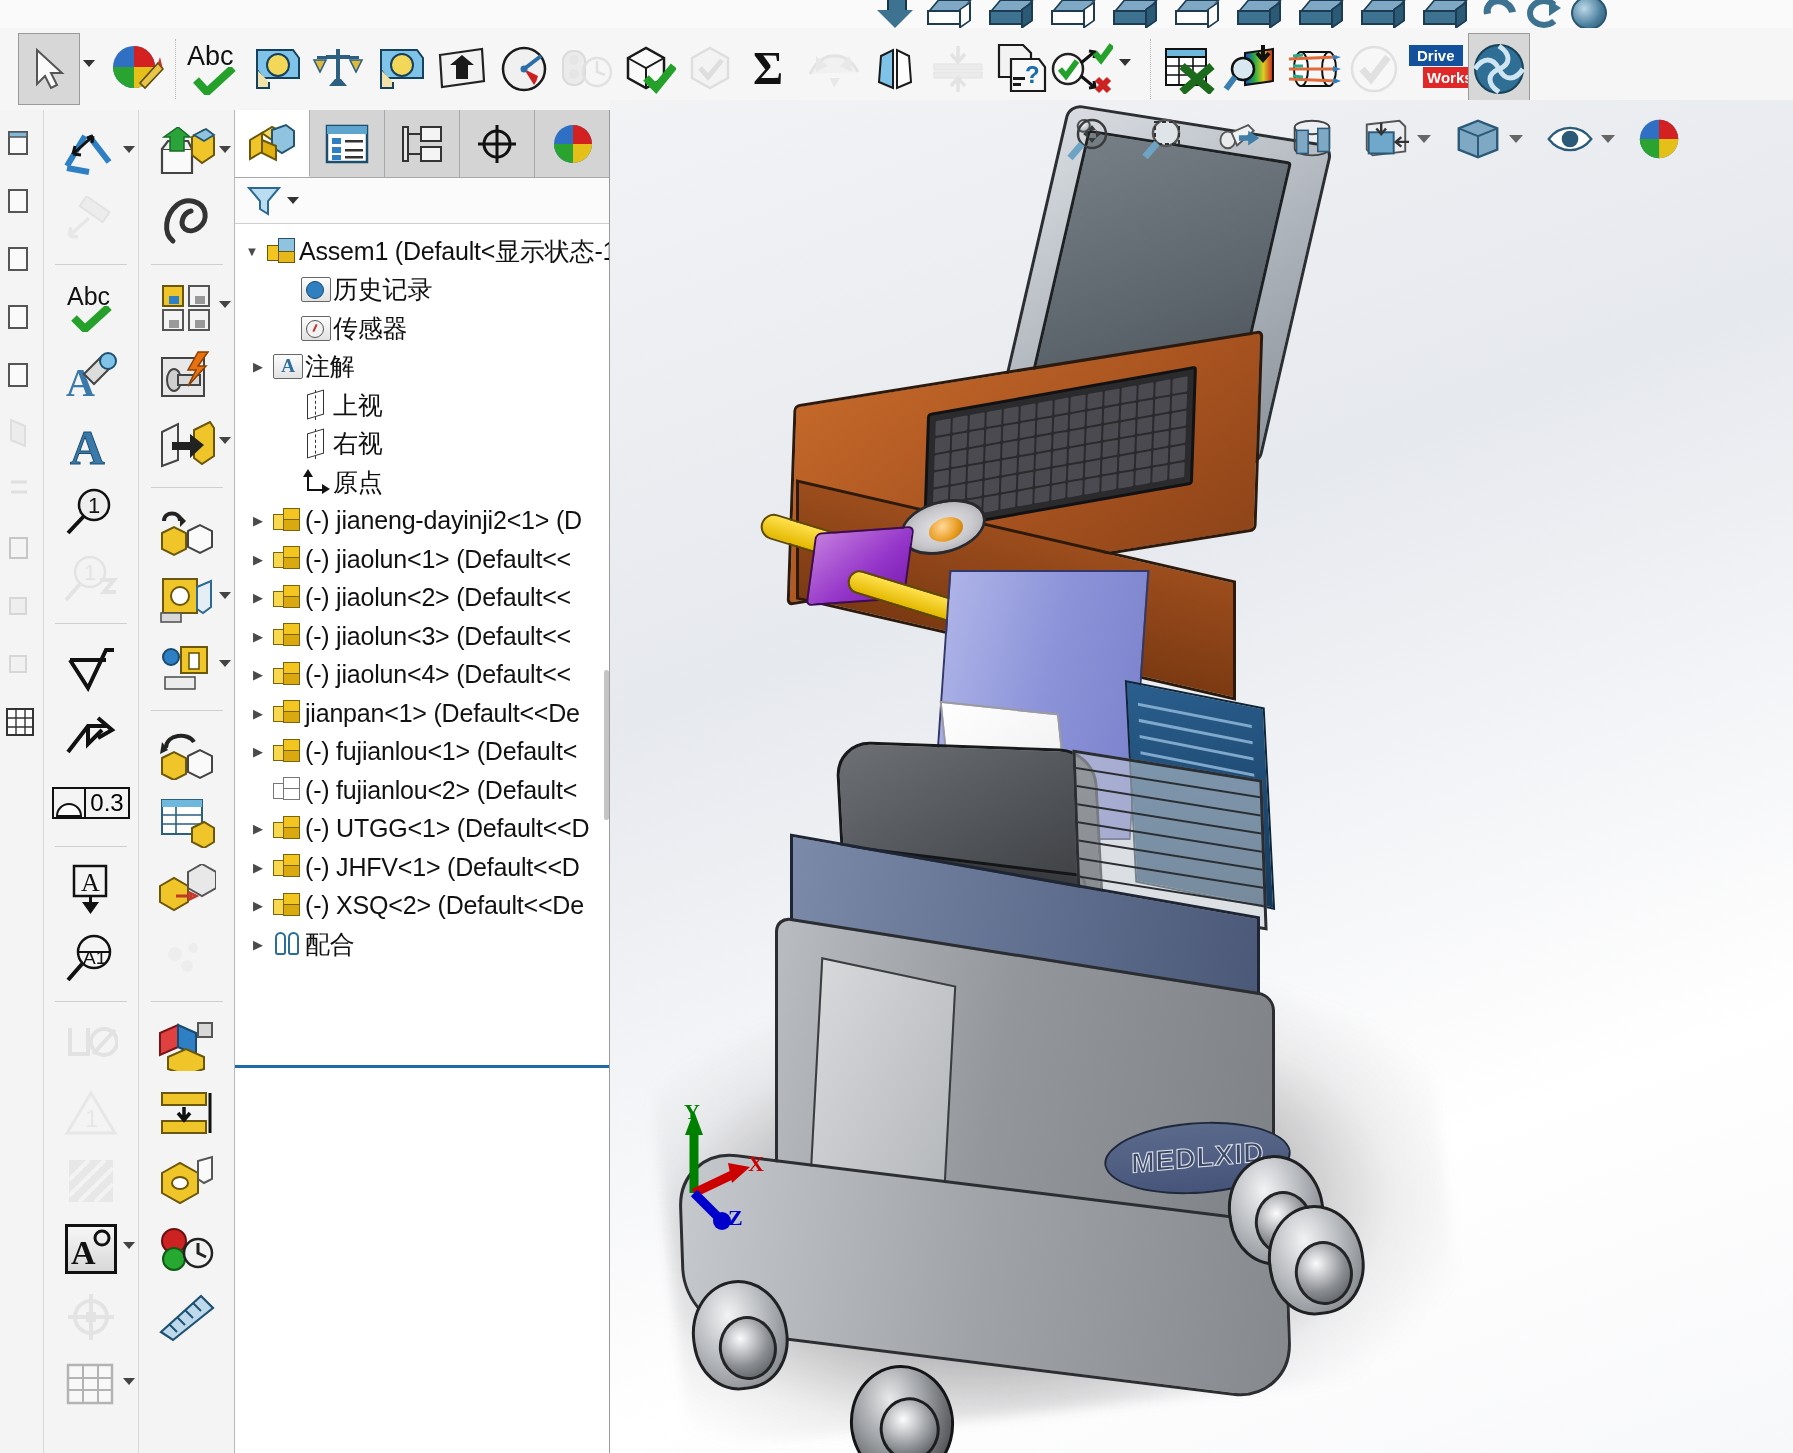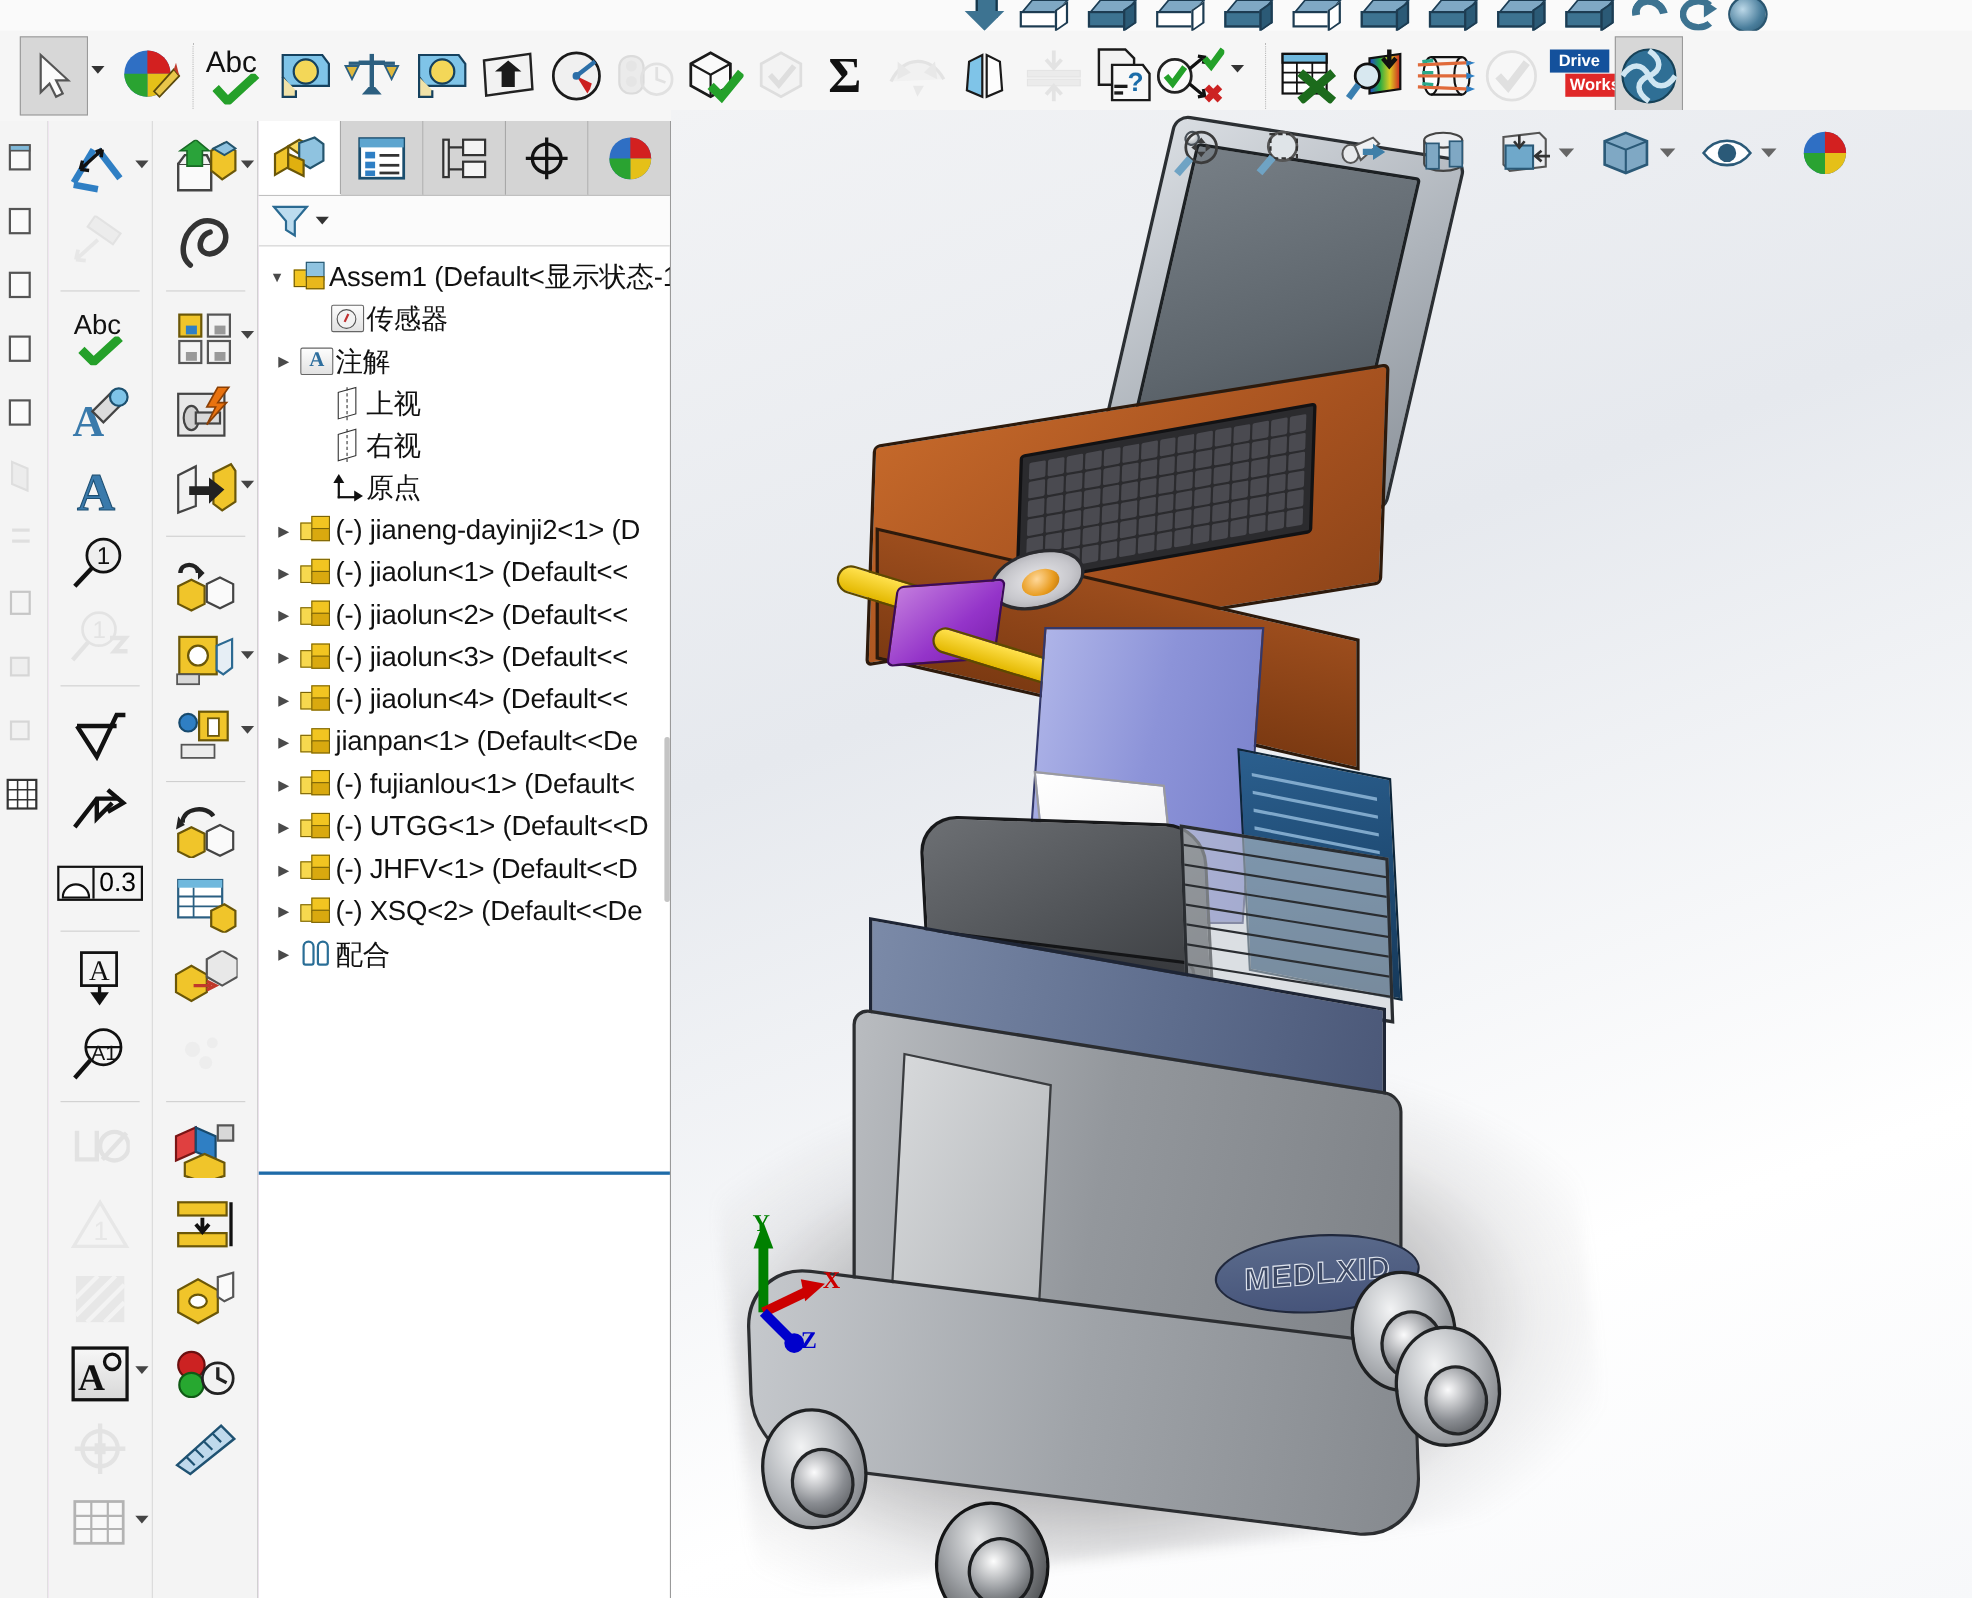--- a/index.html
+++ b/index.html
@@ -1112,20 +1112,29 @@
         <span class="ticon">
           <span class="ic-assem">
               <span class="p1"></span>
               <span class="p2"></span>
               <span class="p3"></span>
             </span>
         </span>
         <span class="tlabel">Assem1  (Default&lt;显示状态-1</span>
       </div>
 
+      <div class="trow" style="padding-left:38px">
+        <span class="tw-arrow"></span>
+        <span class="ticon">
+          <span class="ic-folder">
+              <span class="badge"></span>
+            </span>
+        </span>
+        <span class="tlabel">历史记录</span>
+      </div>
 
       <div class="trow" style="padding-left:38px">
         <span class="tw-arrow"></span>
         <span class="ticon">
           <span class="ic-folder sensor">
               <span class="badge"></span>
             </span>
         </span>
         <span class="tlabel">传感器</span>
       </div>
@@ -1243,20 +1252,31 @@
       <div class="trow" style="padding-left:10px">
         <span class="tw-arrow has"></span>
         <span class="ticon">
             <span class="ic-part">
               <span class="a"></span>
               <span class="b"></span>
               <span class="c"></span>
             </span>
           </span>
         <span class="tlabel">(-) fujianlou&lt;1&gt;  (Default&lt;</span>
+      </div>
+      <div class="trow" style="padding-left:10px">
+        <span class="tw-arrow"></span>
+        <span class="ticon">
+            <span class="ic-part hidden-part">
+              <span class="a"></span>
+              <span class="b"></span>
+              <span class="c"></span>
+            </span>
+          </span>
+        <span class="tlabel">(-) fujianlou&lt;2&gt;  (Default&lt;</span>
       </div>
       <div class="trow" style="padding-left:10px">
         <span class="tw-arrow has"></span>
         <span class="ticon">
             <span class="ic-part">
               <span class="a"></span>
               <span class="b"></span>
               <span class="c"></span>
             </span>
           </span>

